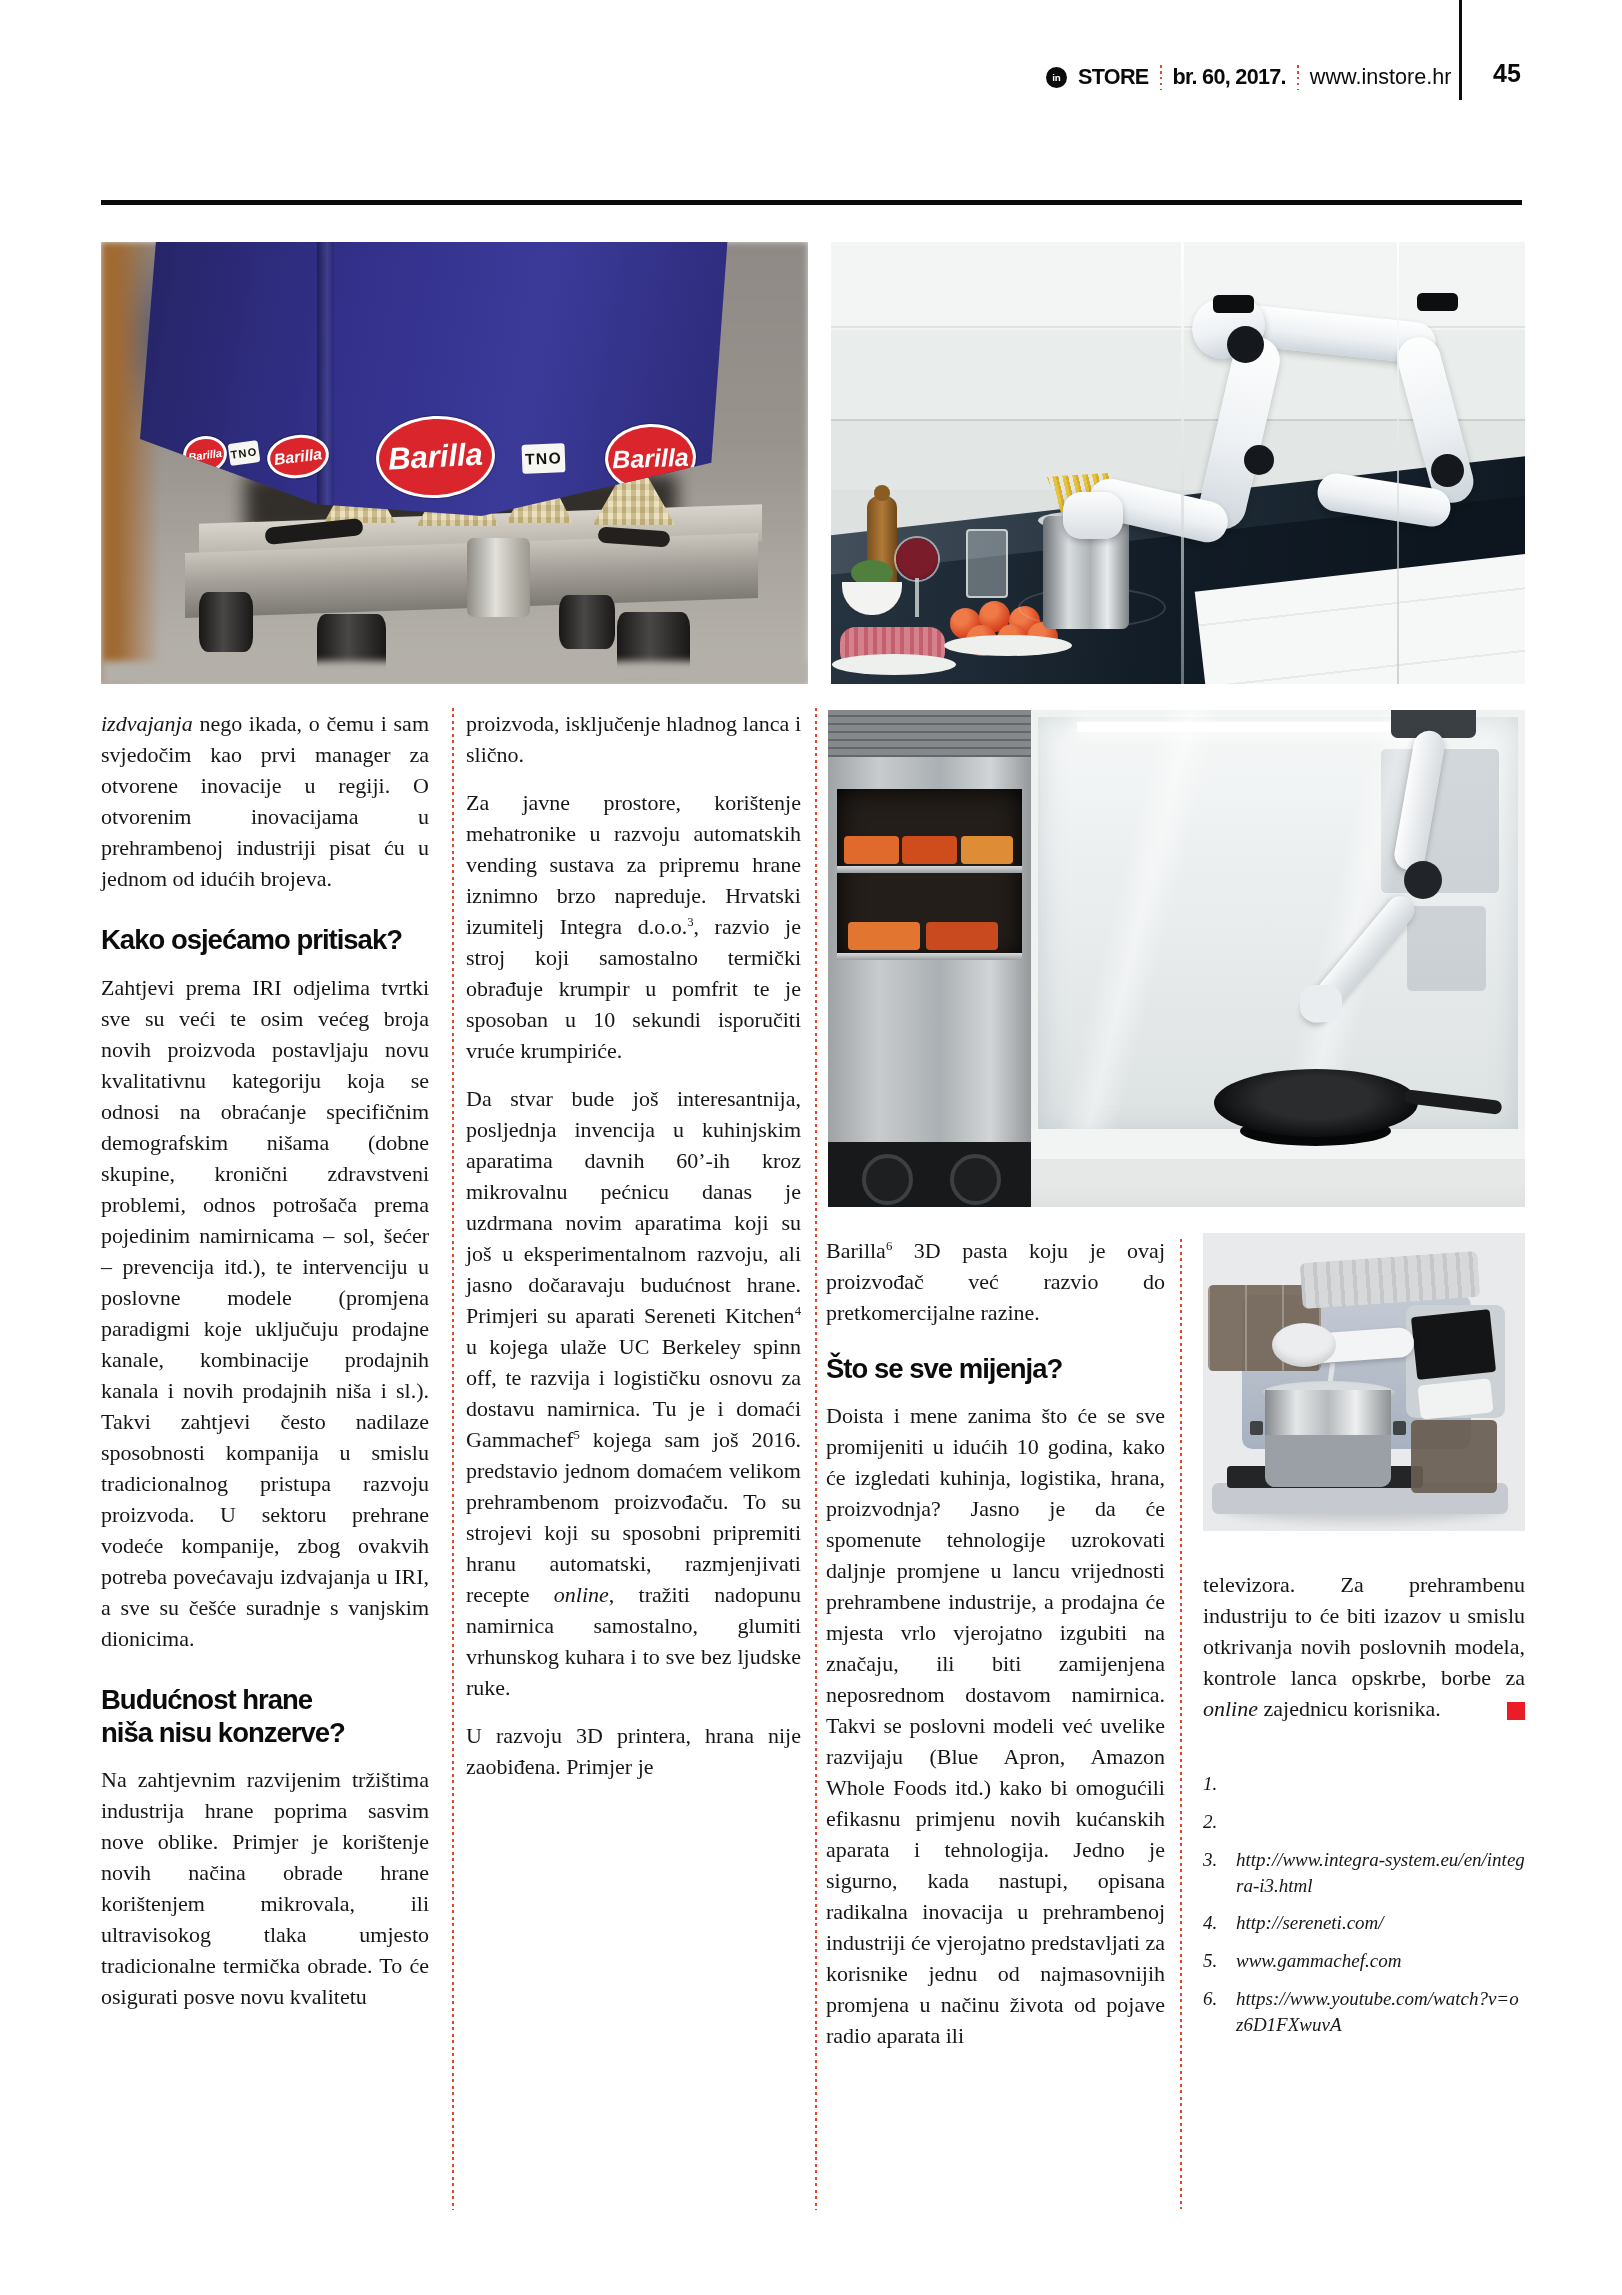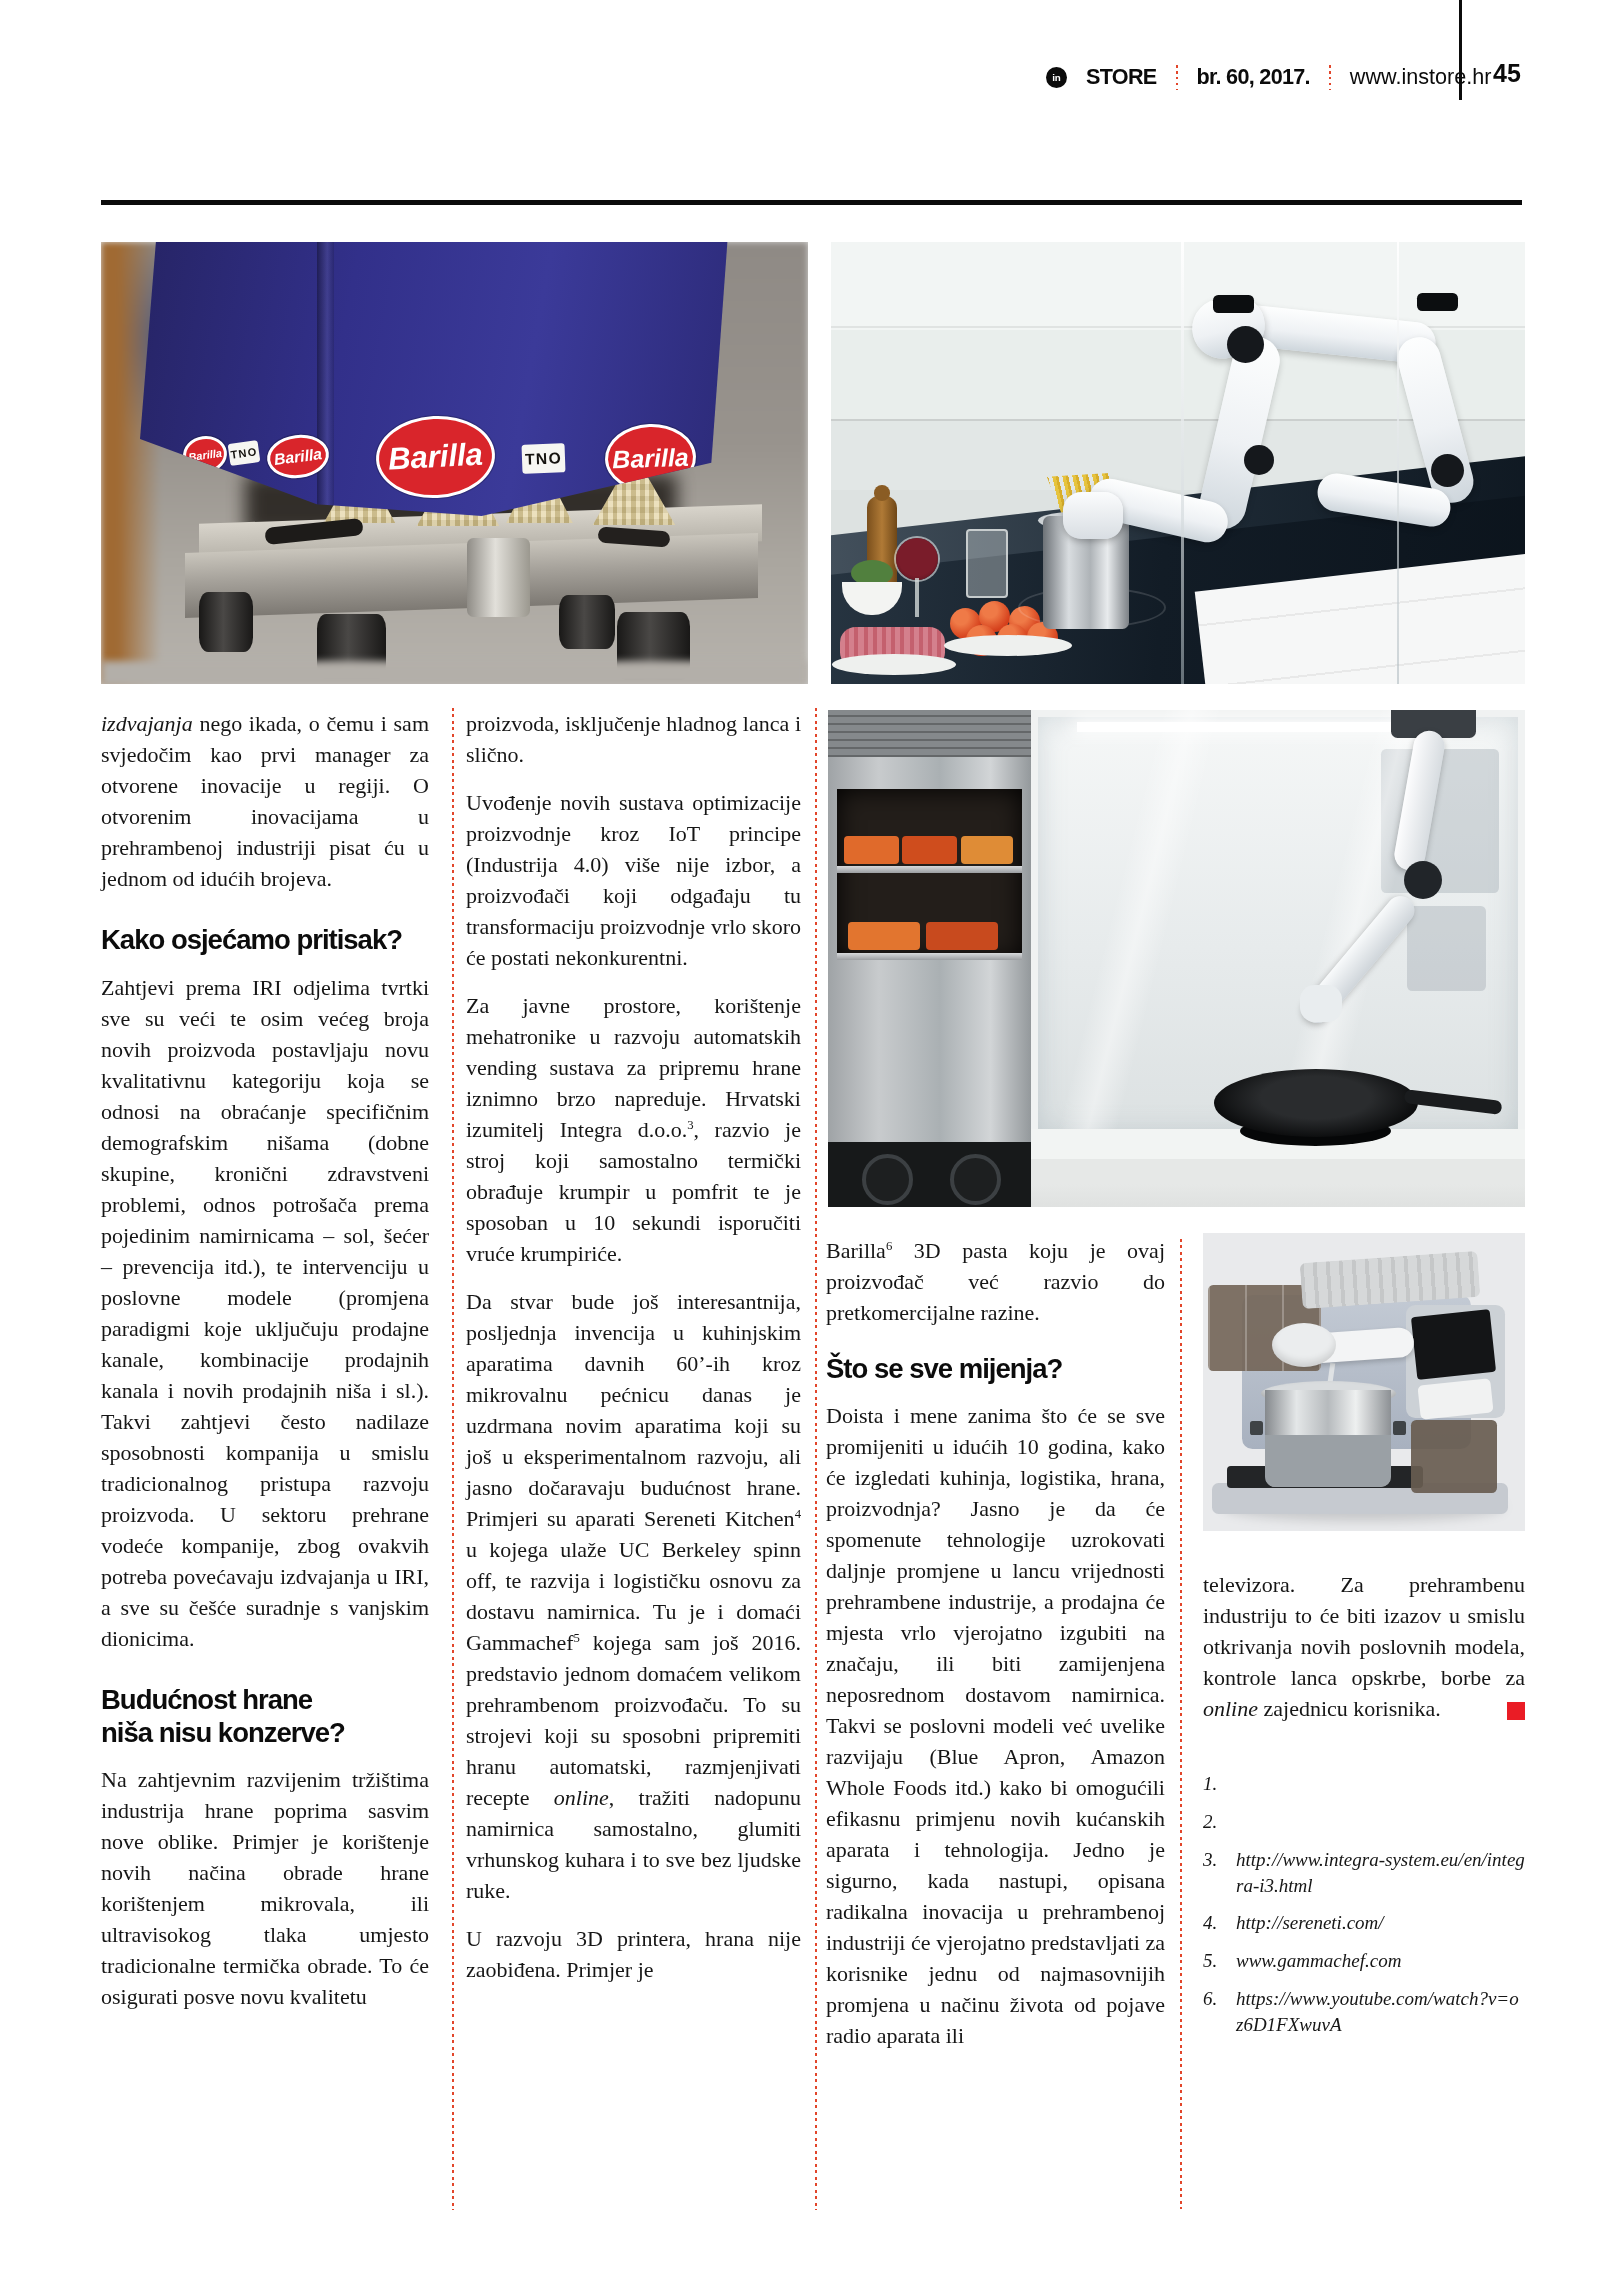--- a/index.html
+++ b/index.html
@@ -1,20 +1,20 @@
 <!DOCTYPE html>
 <html style="font-size:10.5px"><head>
 <meta charset="utf-8">
 <style>
   html,body{margin:0;padding:0;}
   body{width:1623px;height:2295px;position:relative;background:#ffffff;
        font-family:"Liberation Serif",serif;color:#161616;}
 
   
-  .hdr{position:absolute;left:1046px;top:62px;height:30px;display:flex;align-items:center;gap:19px;
+  .hdr{position:absolute;left:1046px;top:62px;height:30px;display:flex;align-items:center;gap:11px;
        font-family:"Liberation Sans",sans-serif;font-size:21.6px;font-weight:700;color:#0b0b0b;letter-spacing:-0.7px;}
   .logo-circle{width:21px;height:21px;border-radius:50%;background:#0b0b0b;color:#fff;display:flex;
        align-items:center;justify-content:center;font-size:9.8px;font-weight:700;letter-spacing:0;}
   .hdr .dots{width:2px;height:25px;background-image:repeating-linear-gradient(to bottom,#e2462b 0 2.6px,transparent 2.6px 5.9px);}
   .hdr .url{font-weight:400;letter-spacing:0;}
   .vline{position:absolute;left:1459px;top:0;width:3.3px;height:100px;background:#0b0b0b;}
   .pageno{position:absolute;left:1493px;top:59px;font-family:"Liberation Sans",sans-serif;
           font-weight:700;font-size:25px;color:#0b0b0b;}
   .toprule{position:absolute;left:101px;top:200px;width:1421px;height:4.6px;background:#0b0b0b;}
 
@@ -369,21 +369,20 @@
 <div class="col" style="left:101px;top:708px;width:328px;">
   <p><i class="lead">izdvajanja</i><span> nego ikada, o čemu i sam svjedočim kao prvi manager za otvorene inovacije u regiji. O otvorenim inovacijama u prehrambenoj industriji pisat ću u jednom od idućih brojeva.</span></p>
   <h2 class="h-sans">Kako osjećamo pritisak?</h2>
   <p>Zahtjevi prema IRI odjelima tvrtki sve su veći te osim većeg broja novih proizvoda postavljaju novu kvalitativnu kategoriju koja se odnosi na obraćanje specifičnim demografskim nišama (dobne skupine, kronični zdravstveni problemi, odnos potrošača prema pojedinim namirnicama – sol, šećer – prevencija itd.), te intervenciju u poslovne modele (promjena paradigmi koje uključuju prodajne kanale, kombinacije prodajnih kanala i novih prodajnih niša i sl.). Takvi zahtjevi često nadilaze sposobnosti kompanija u smislu tradicionalnog pristupa razvoju proizvoda. U sektoru prehrane vodeće kompanije, zbog ovakvih potreba povećavaju izdvajanja u IRI, a sve su češće suradnje s vanjskim dionicima.</p>
   <h2 class="h-sans"><span>Budućnost hrane</span><br><span>niša nisu konzerve?</span></h2>
   <p>Na zahtjevnim razvijenim tržištima industrija hrane poprima sasvim nove oblike. Primjer je korištenje novih načina obrade hrane korištenjem mikrovala, ili ultravisokog tlaka umjesto tradicionalne termička obrade. To će osigurati posve novu kvalitetu</p>
 </div>
 
 <div class="col" style="left:466px;top:708px;width:335px;">
   <p>proizvoda, isključenje hladnog lanca i slično.</p>
-  <p>Uvođenje novih sustava optimizacije proizvodnje kroz IoT principe (Industrija 4.0) više nije izbor, a proizvođači koji odgađaju tu transformaciju proizvodnje vrlo skoro će postati nekonkurentni.</p>
   <p><span>Za javne prostore, korištenje mehatronike u razvoju automatskih vending sustava za pripremu hrane iznimno brzo napreduje. Hrvatski izumitelj Integra d.o.o.</span><sup>3</sup><span>, razvio je stroj koji samostalno termički obrađuje krumpir u pomfrit te je sposoban u 10 sekundi isporučiti vruće krumpiriće.</span></p>
   <p><span>Da stvar bude još interesantnija, posljednja invencija u kuhinjskim aparatima davnih 60’-ih kroz mikrovalnu pećnicu danas je uzdrmana novim aparatima koji su još u eksperimentalnom razvoju, ali jasno dočaravaju budućnost hrane. Primjeri su aparati Sereneti Kitchen</span><sup>4</sup><span> u kojega ulaže UC Berkeley spinn off, te razvija i logističku osnovu za dostavu namirnica. Tu je i domaći Gammachef</span><sup>5</sup><span> kojega sam još 2016. predstavio jednom domaćem velikom prehrambenom proizvođaču. To su strojevi koji su sposobni pripremiti hranu automatski, razmjenjivati recepte </span><i>online</i><span>, tražiti nadopunu namirnica samostalno, glumiti vrhunskog kuhara i to sve bez ljudske ruke.</span></p>
   <p>U razvoju 3D printera, hrana nije zaobiđena. Primjer je</p>
 </div>
 
 <div class="col" style="left:826px;top:1235px;width:339px;">
   <p><span>Barilla</span><sup>6</sup><span> 3D pasta koju je ovaj proizvođač već razvio do pretkomercijalne razine.</span></p>
   <h2 class="h-sans tight">Što se sve mijenja?</h2>
   <p>Doista i mene zanima što će se sve promijeniti u idućih 10 godina, kako će izgledati kuhinja, logistika, hrana, proizvodnja? Jasno je da će spomenute tehnologije uzrokovati daljnje promjene u lancu vrijednosti prehrambene industrije, a prodajna će mjesta vrlo vjerojatno izgubiti na značaju, ili biti zamijenjena neposrednom dostavom namirnica. Takvi se poslovni modeli već uvelike razvijaju (Blue Apron, Amazon Whole Foods itd.) kako bi omogućili efikasnu primjenu novih kućanskih aparata i tehnologija. Jedno je sigurno, kada nastupi, opisana radikalna inovacija u prehrambenoj industriji će vjerojatno predstavljati za korisnike jednu od najmasovnijih promjena u načinu života od pojave radio aparata ili</p>
 </div>

